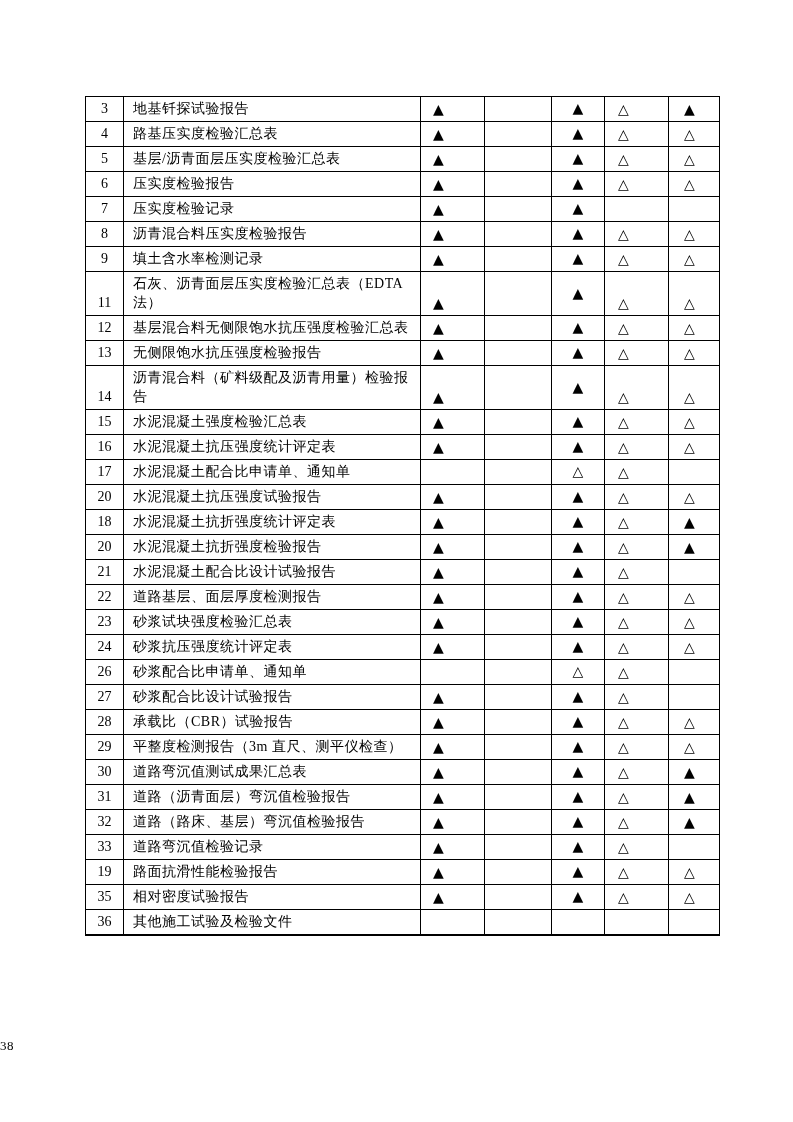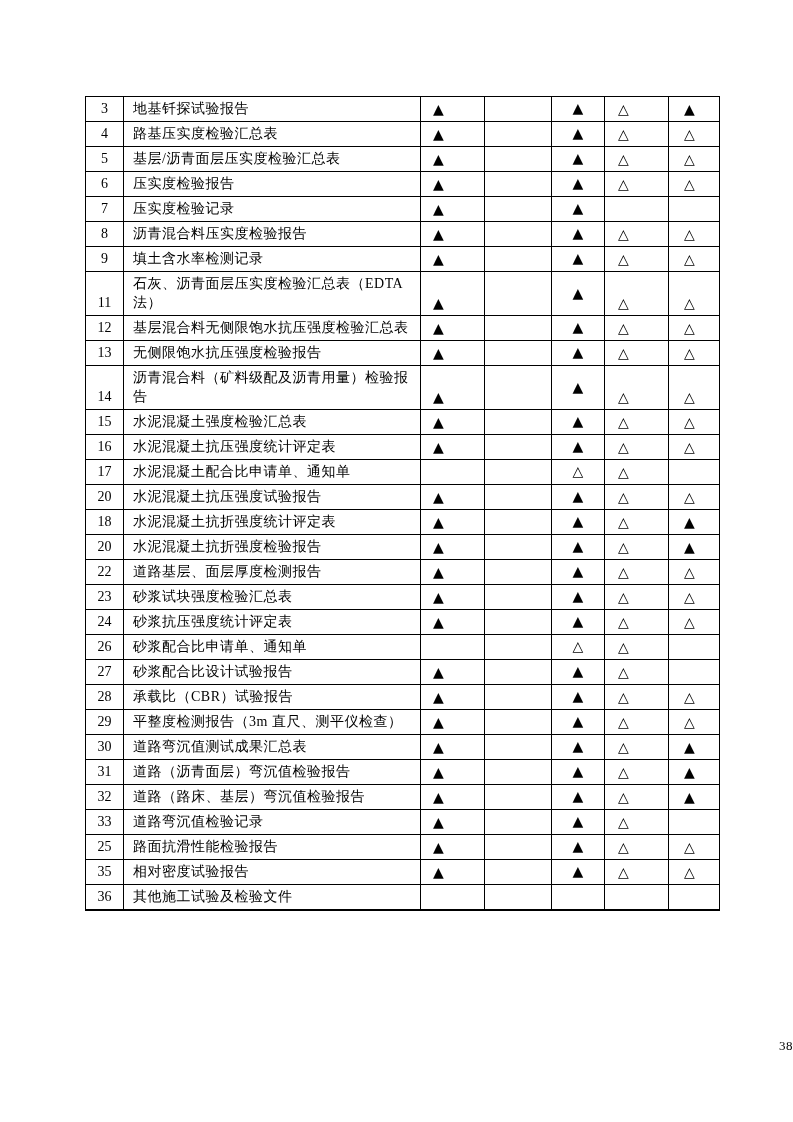--- a/index.html
+++ b/index.html
@@ -60,21 +60,21 @@
     font-family: "DejaVu Sans", sans-serif;
     font-size: 14px;
     line-height: 18px;
     color: #000000;
   }
   .page-number {
     position: absolute;
     left: 0;
     top: 1038px;
     width: 793px;
-    text-align: right;
+    text-align: left;
     font-size: 13px;
     letter-spacing: 0.5px;
   }
 </style>
 </head>
 <body>
 
 <div class="page">
 
   <table class="report-table">
@@ -235,20 +235,29 @@
         <tr>
           <td class="c-no">20</td>
           <td class="c-name">水泥混凝土抗折强度检验报告</td>
           <td class="c-s c-s1"><span class="tri">▲</span></td>
           <td class="c-s c-s2"></td>
           <td class="c-s c-s3"><span class="tri">▲</span></td>
           <td class="c-s c-s4"><span class="tri">△</span></td>
           <td class="c-s c-s5"><span class="tri">▲</span></td>
         </tr>
         <tr>
+          <td class="c-no">21</td>
+          <td class="c-name">水泥混凝土配合比设计试验报告</td>
+          <td class="c-s c-s1"><span class="tri">▲</span></td>
+          <td class="c-s c-s2"></td>
+          <td class="c-s c-s3"><span class="tri">▲</span></td>
+          <td class="c-s c-s4"><span class="tri">△</span></td>
+          <td class="c-s c-s5"></td>
+        </tr>
+        <tr>
           <td class="c-no">22</td>
           <td class="c-name">道路基层、面层厚度检测报告</td>
           <td class="c-s c-s1"><span class="tri">▲</span></td>
           <td class="c-s c-s2"></td>
           <td class="c-s c-s3"><span class="tri">▲</span></td>
           <td class="c-s c-s4"><span class="tri">△</span></td>
           <td class="c-s c-s5"><span class="tri">△</span></td>
         </tr>
         <tr>
           <td class="c-no">23</td>
@@ -334,21 +343,21 @@
         <tr>
           <td class="c-no">33</td>
           <td class="c-name">道路弯沉值检验记录</td>
           <td class="c-s c-s1"><span class="tri">▲</span></td>
           <td class="c-s c-s2"></td>
           <td class="c-s c-s3"><span class="tri">▲</span></td>
           <td class="c-s c-s4"><span class="tri">△</span></td>
           <td class="c-s c-s5"></td>
         </tr>
         <tr>
-          <td class="c-no">25</td>
+          <td class="c-no">19</td>
           <td class="c-name">路面抗滑性能检验报告</td>
           <td class="c-s c-s1"><span class="tri">▲</span></td>
           <td class="c-s c-s2"></td>
           <td class="c-s c-s3"><span class="tri">▲</span></td>
           <td class="c-s c-s4"><span class="tri">△</span></td>
           <td class="c-s c-s5"><span class="tri">△</span></td>
         </tr>
         <tr>
           <td class="c-no">35</td>
           <td class="c-name">相对密度试验报告</td>

